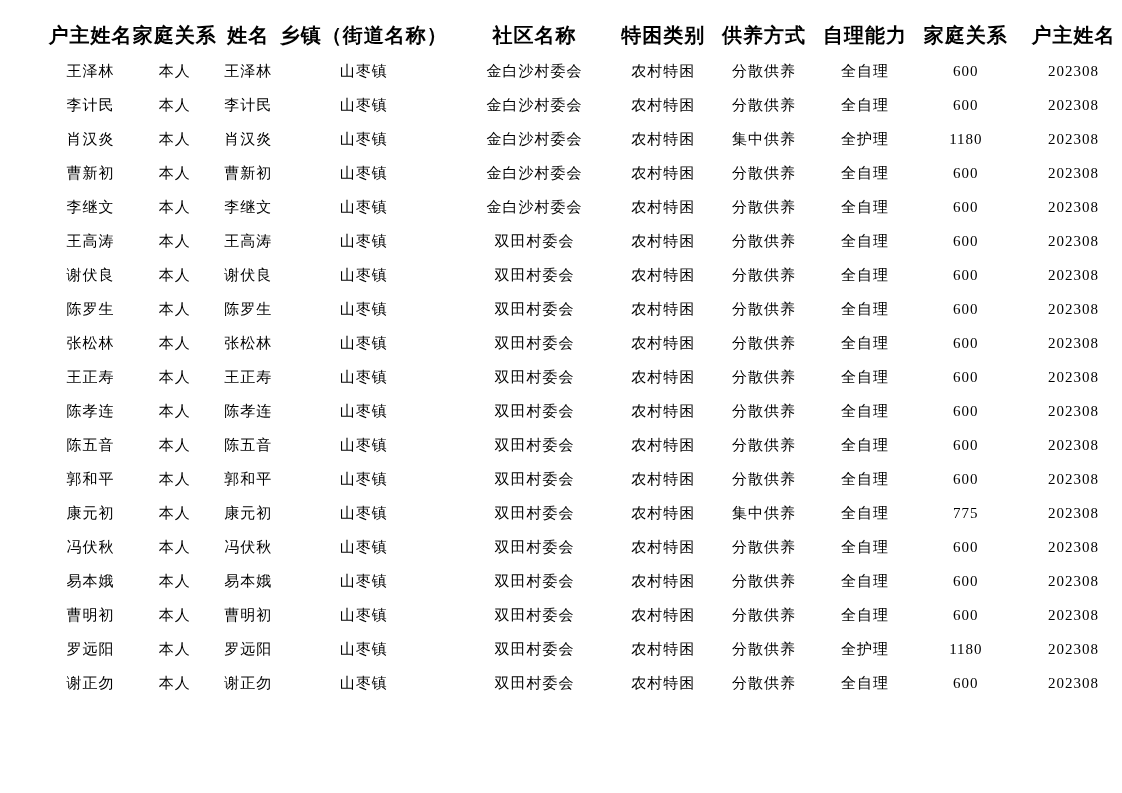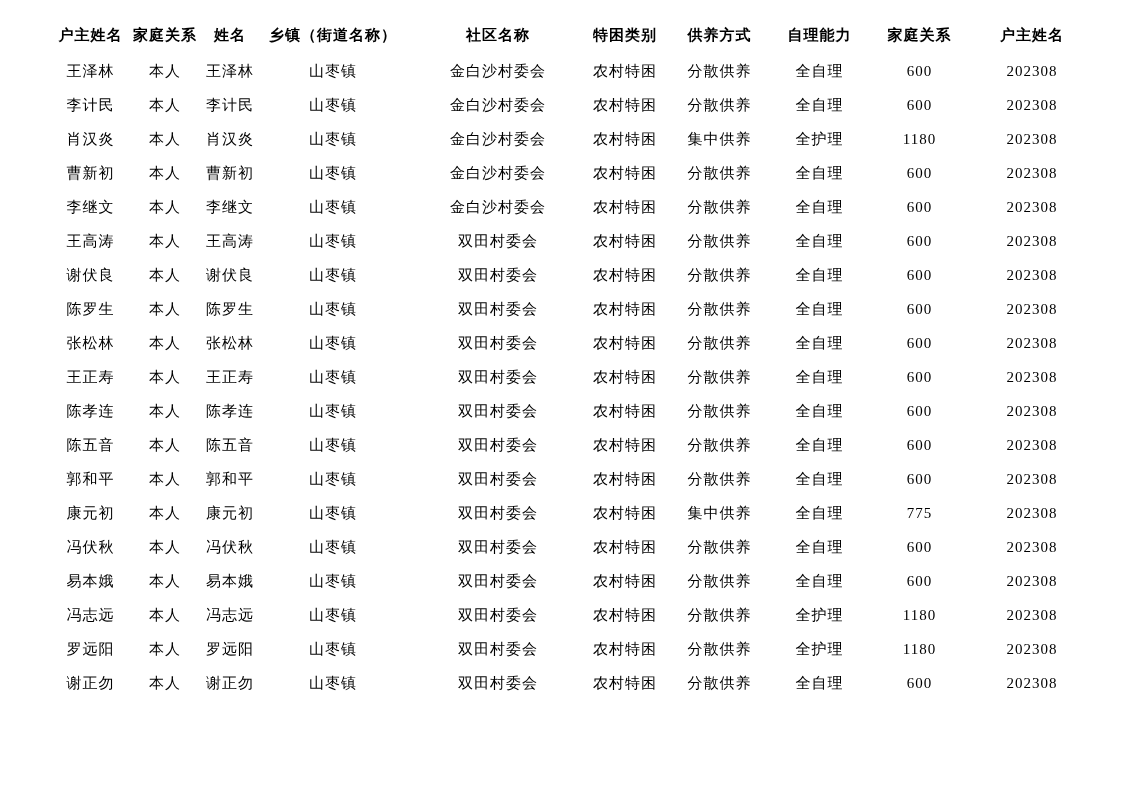--- a/index.html
+++ b/index.html
@@ -29,21 +29,21 @@
     text-align: center;
     vertical-align: middle;
     white-space: nowrap;
     overflow: hidden;
     color: #000000;
   }
   table.roster thead tr { height: 38px; }
   table.roster tbody tr { height: 34px; }
   table.roster th {
     font-weight: bold;
-    font-size: 15px;
+    font-size: 20px;
     letter-spacing: 1px;
     text-align: center;
   }
   table.roster td {
     font-weight: normal;
     font-size: 15px;
     letter-spacing: 1px;
   }
   
   col.c0 { width: 85px; }
@@ -275,29 +275,29 @@
           <td>易本娥</td>
           <td>山枣镇</td>
           <td>双田村委会</td>
           <td>农村特困</td>
           <td>分散供养</td>
           <td>全自理</td>
           <td>600</td>
           <td>202308</td>
         </tr>
         <tr>
-          <td>冯志远</td>
-          <td>本人</td>
-          <td>冯志远</td>
-          <td>山枣镇</td>
-          <td>双田村委会</td>
-          <td>农村特困</td>
-          <td>分散供养</td>
-          <td>全护理</td>
-          <td>1180</td>
+          <td>曹明初</td>
+          <td>本人</td>
+          <td>曹明初</td>
+          <td>山枣镇</td>
+          <td>双田村委会</td>
+          <td>农村特困</td>
+          <td>分散供养</td>
+          <td>全自理</td>
+          <td>600</td>
           <td>202308</td>
         </tr>
         <tr>
           <td>罗远阳</td>
           <td>本人</td>
           <td>罗远阳</td>
           <td>山枣镇</td>
           <td>双田村委会</td>
           <td>农村特困</td>
           <td>分散供养</td>

